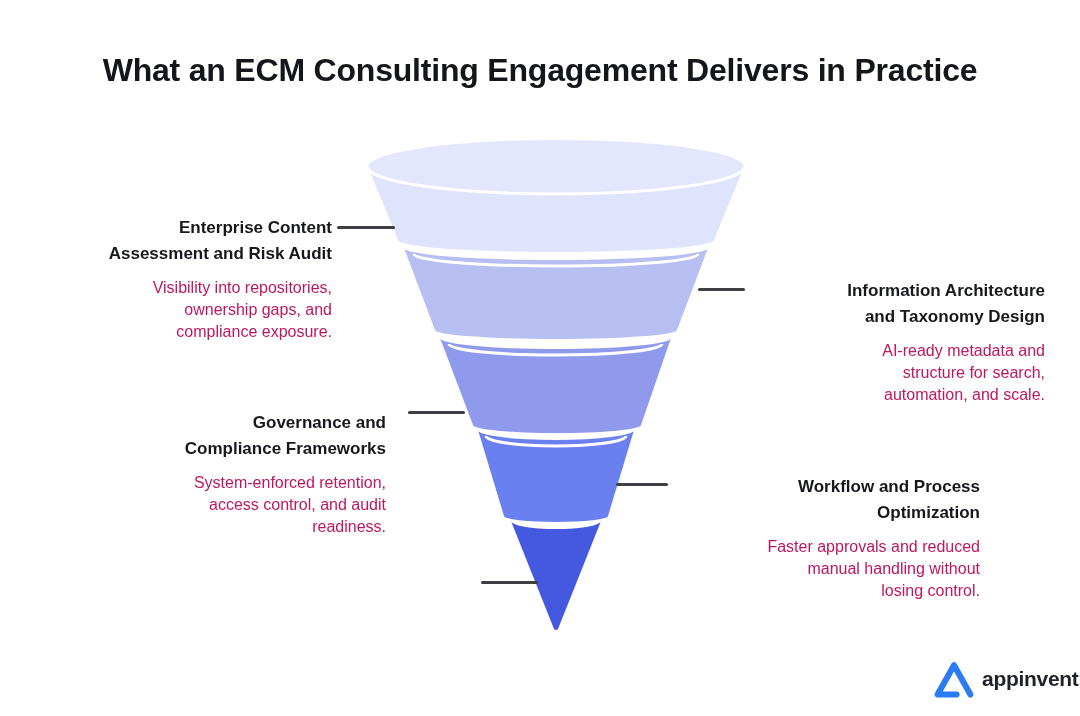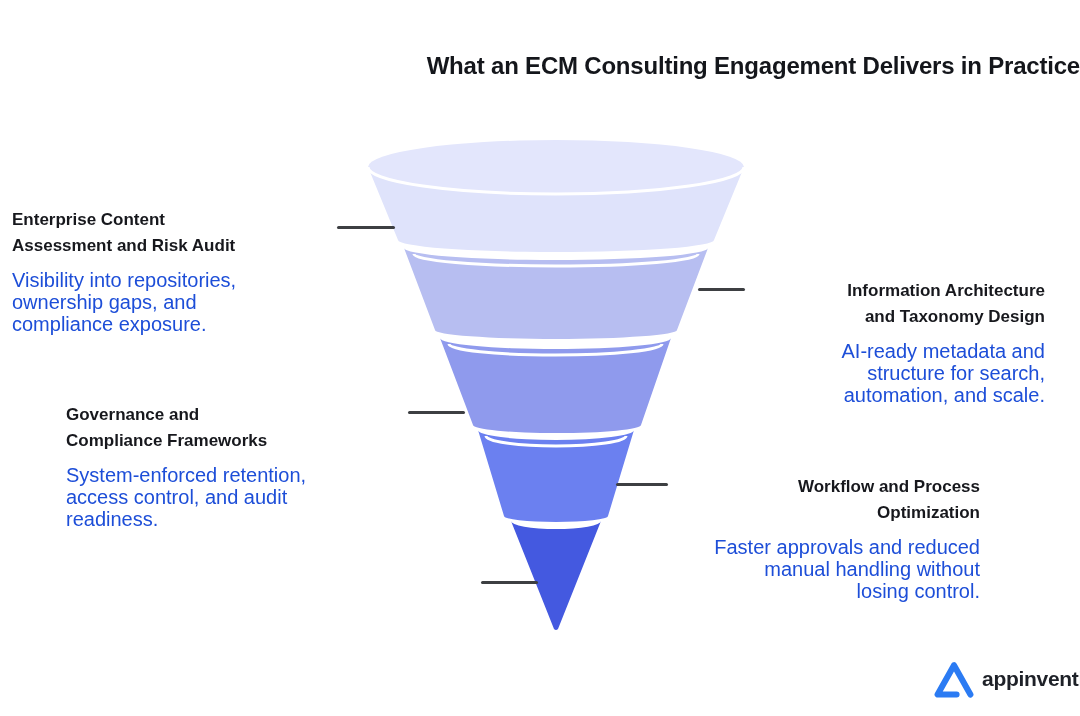--- a/index.html
+++ b/index.html
@@ -1,36 +1,36 @@
 <!DOCTYPE html>
 <html><head>
 <meta charset="utf-8">
 <style>
   html,body{margin:0;padding:0;background:#fff;}
   #canvas{
     position:relative;width:1080px;height:716px;background:#ffffff;overflow:hidden;
     font-family:"Liberation Sans","DejaVu Sans",sans-serif;
   }
   .page-title{
-    position:absolute;top:52px;left:0;width:1080px;text-align:right;
-    font-size:24px;font-weight:700;color:#14161b;letter-spacing:-0.2px;
+    position:absolute;top:52px;left:0;width:1080px;text-align:center;
+    font-size:32px;font-weight:700;color:#14161b;letter-spacing:-0.2px;
   }
   #funnel-svg{position:absolute;left:0;top:0;}
   .lip{fill:none;stroke:#ffffff;stroke-width:3;}
   .rim{fill:none;stroke:#ffffff;stroke-width:3;}
   .stage{position:absolute;}
   .stage .t{
     font-size:17px;line-height:26px;font-weight:700;color:#17181d;
     white-space:pre-line;
   }
   .stage .d{
-    font-size:20px;line-height:22px;font-weight:400;color:#1d4ed8;
+    font-size:16px;line-height:22px;font-weight:400;color:#be185d;
     white-space:pre-line;
   }
-  .stage.left{}
+  .stage.left{text-align:right;margin-top:8px;}
   .stage.right{text-align:right;}
   .stage .d{margin-top:10px;}
   .pos-s0{top:207px;right:748px;width:320px;}
   .pos-s1{top:278px;left:755px;width:290px;}
   .pos-s2{top:402px;right:694px;width:320px;}
   .pos-s3{top:474px;left:680px;width:300px;}
   .pos-s4{top:569px;right:608px;width:380px;}
   .pos-s4 .d{margin-top:8px;}
   .connector{position:absolute;height:3px;border-radius:2px;}
   .c0{left:337px;top:226px;width:58px;}

